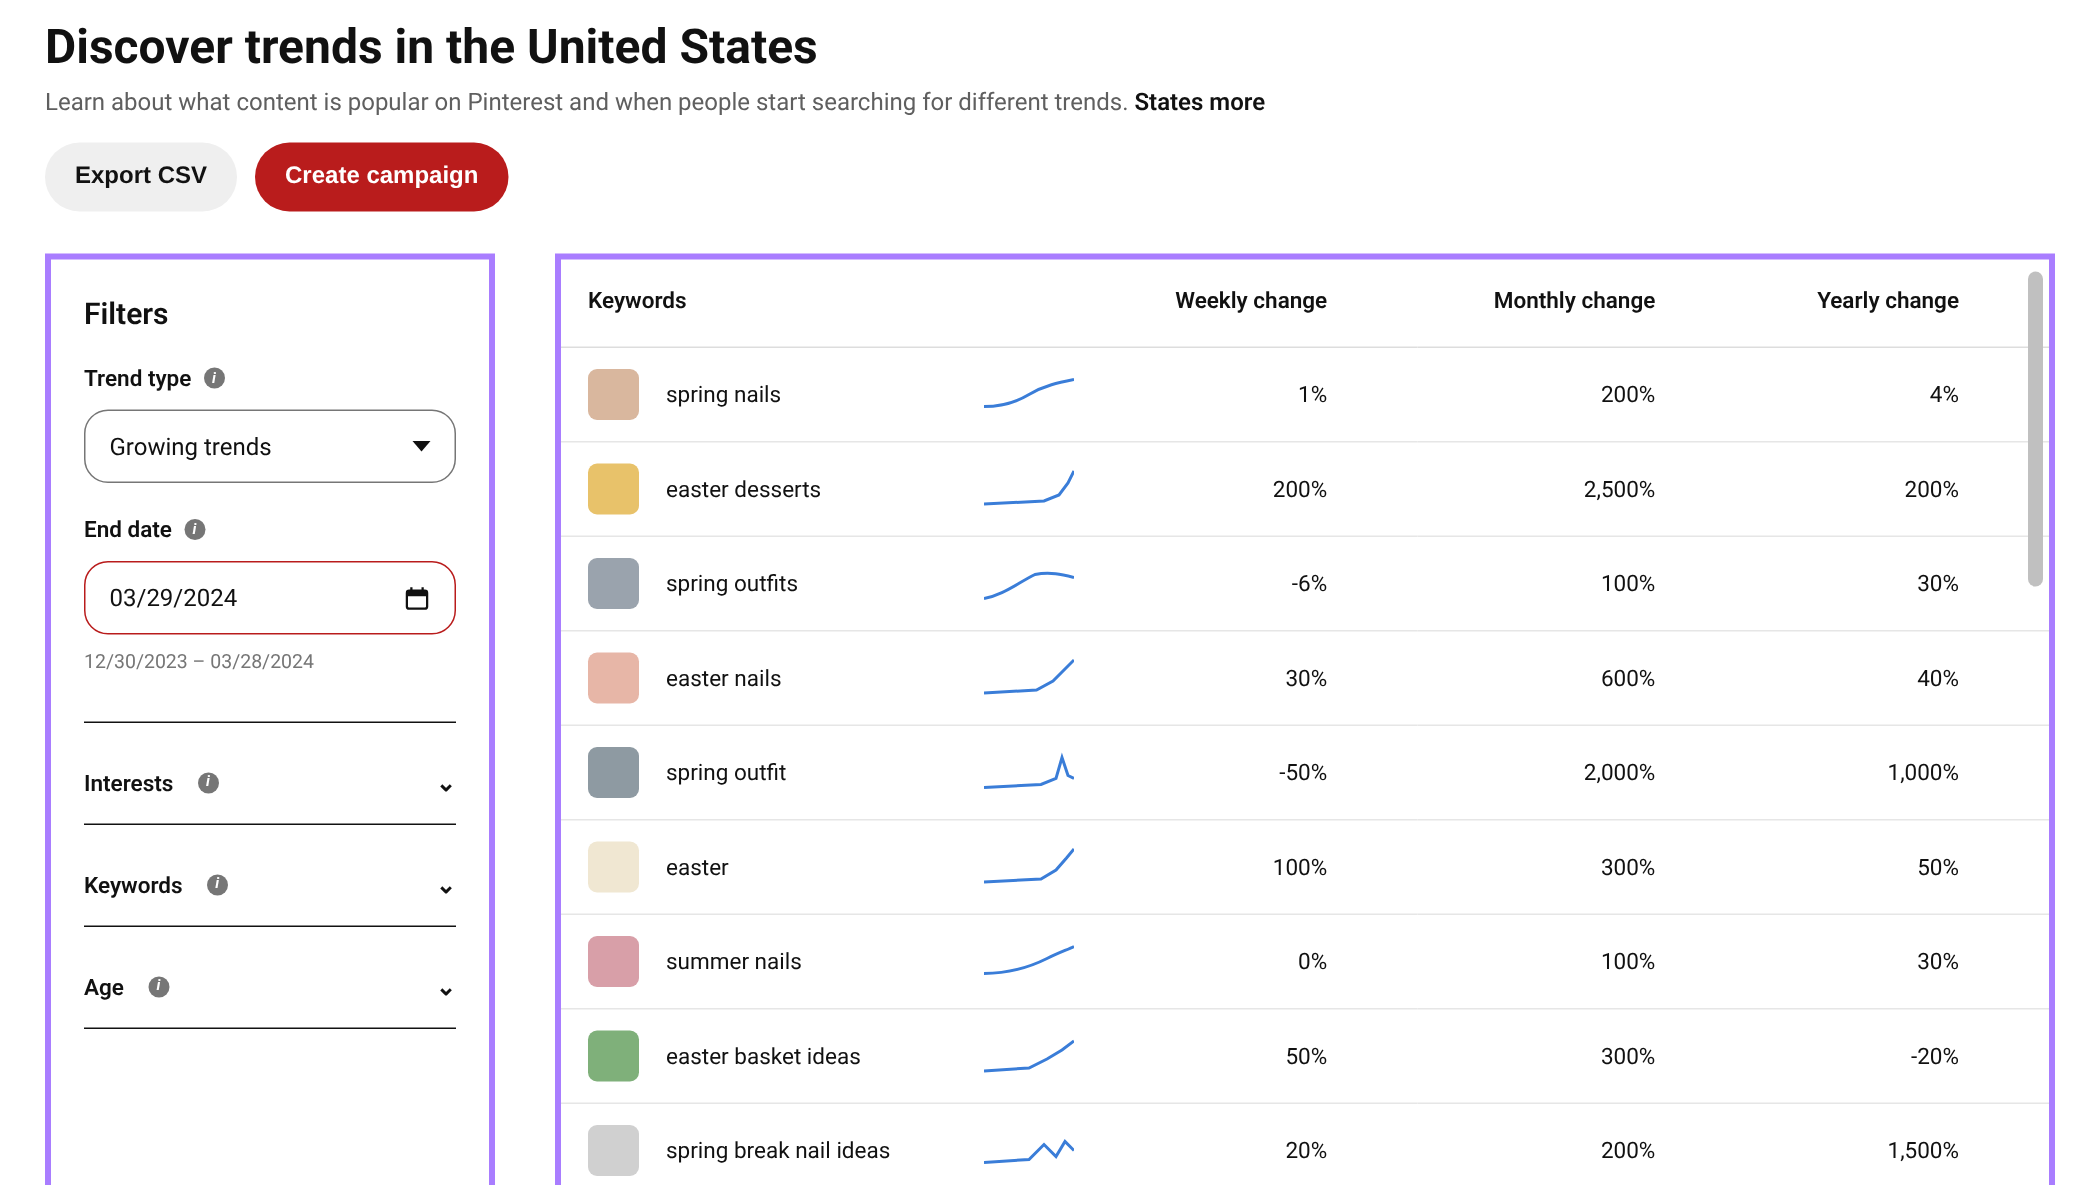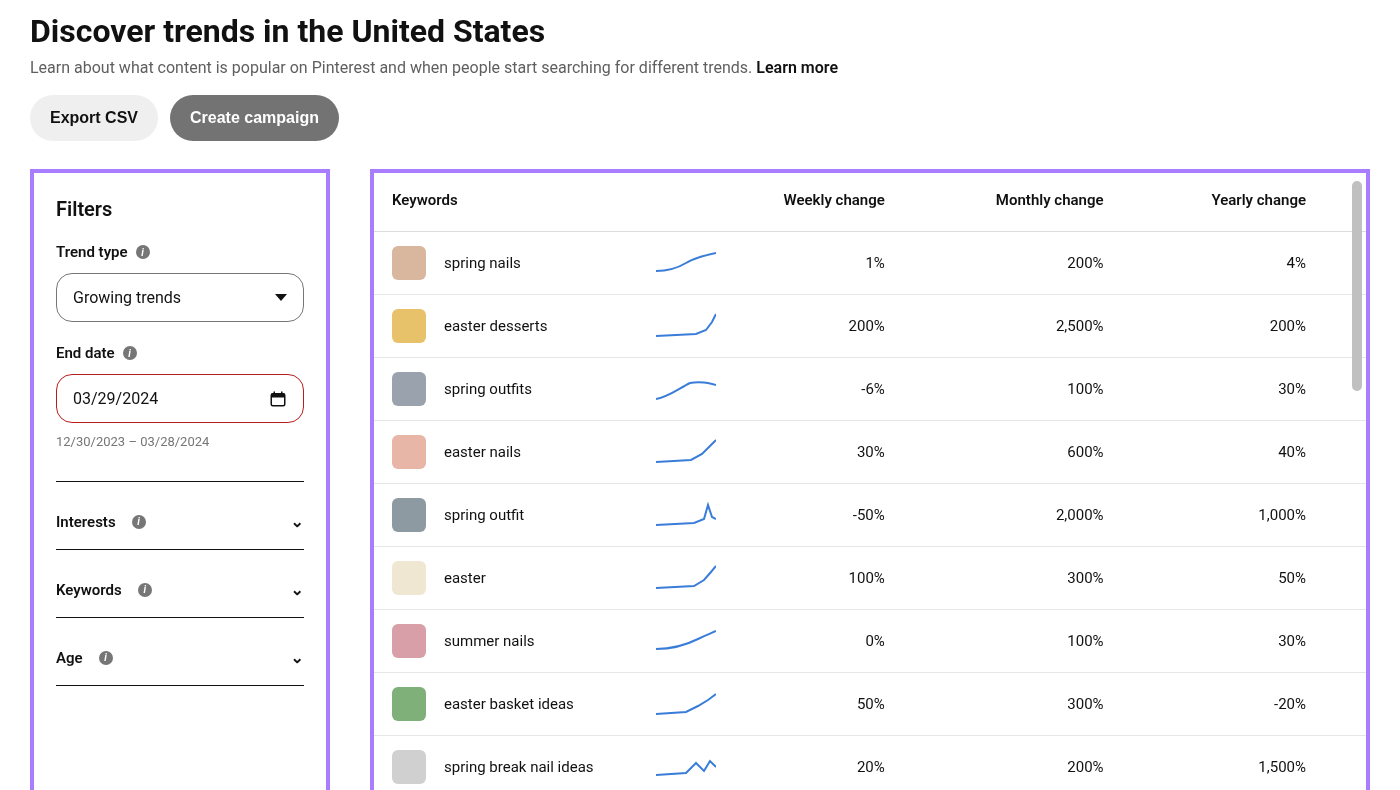--- a/index.html
+++ b/index.html
@@ -11,21 +11,21 @@
   }
   .page { padding: 12px 30px 0 30px; }
   .header-row { display: flex; justify-content: center; align-items: flex-start; flex-direction: column; }
   .header-left { max-width: 900px; }
   h1 { font-size: 32px; font-weight: 700; margin-bottom: 8px; }
   .subtitle { font-size: 16px; color: #5f5f5f; }
   .subtitle a { color: #111; font-weight: 600; text-decoration: none; }
   .header-buttons { display: flex; gap: 12px; margin-top: 18px; }
   .btn { border: none; border-radius: 24px; padding: 14px 20px; font-size: 16px; font-weight: 600; cursor: pointer; }
   .btn-gray { background: #efefef; color: #111; }
-  .btn-red  { background: #737373; color: #fff; }
+  .btn-red  { background: #b91c1c; color: #fff; }
 
   .main { display: flex; gap: 40px; margin-top: 28px; align-items: flex-start; }
 
   .panel { border: 4px solid #a97dff; background:#fff; }
   .filters { width: 300px; padding: 24px 22px; height: 680px; }
   .filters h2 { font-size: 20px; font-weight: 600; margin-bottom: 22px; }
   .f-label-row { display:flex; align-items:center; gap:8px; margin-bottom: 12px; }
   .f-label { font-size: 15px; font-weight:600; }
   .info-icon { width:14px; height:14px; border-radius:50%; background:#767676; color:#fff; font-size:10px; display:flex; align-items:center; justify-content:center; font-weight:700; font-style: italic; }
 
@@ -56,21 +56,21 @@
   .scrollbar-fake { position:absolute; right:4px; top:8px; width:10px; height:210px; background:#c0c0c0; border-radius:5px; }
 </style>
 </head>
 <body>
 
 <div class="page">
   <div class="header-row">
     <div class="header-left">
       <h1>Discover trends in the United States</h1>
       <p class="subtitle">
-        <span>Learn about what content is popular on Pinterest and when people start searching for different trends. </span><a href="#">Learn more</a>
+        <span>Learn about what content is popular on Pinterest and when people start searching for different trends. </span><a href="#">States more</a>
       </p>
     </div>
     <div class="header-buttons">
       <button class="btn btn-gray">Export CSV</button>
       <button class="btn btn-red">Create campaign</button>
     </div>
   </div>
 
   <div class="main">
 

